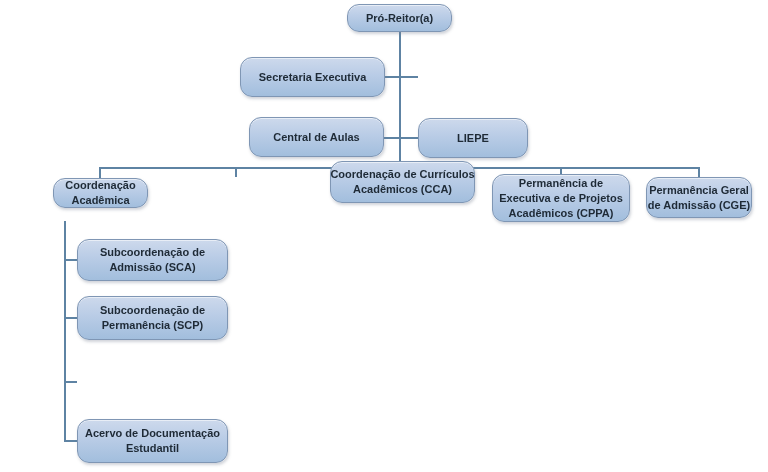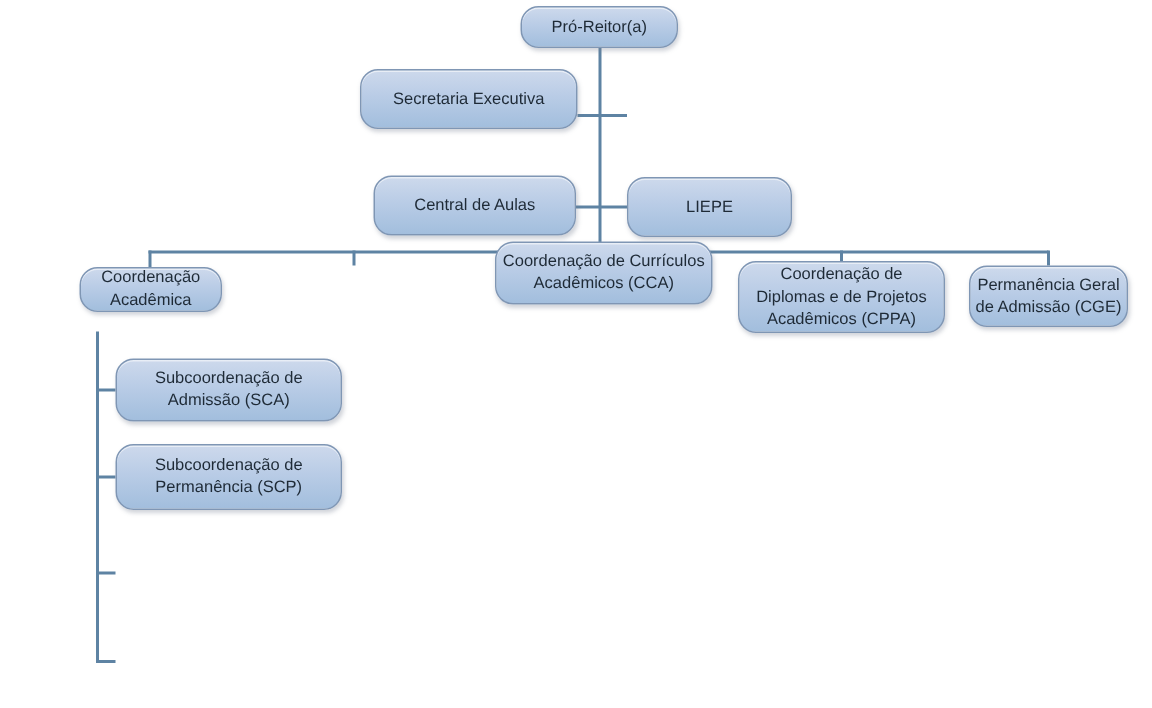--- a/index.html
+++ b/index.html
@@ -6,21 +6,21 @@
   .canvas{
     position:relative;width:768px;height:472px;background:#ffffff;overflow:hidden;
     font-family:"Liberation Sans", sans-serif;
   }
   .node{
     position:absolute;box-sizing:border-box;
     background:linear-gradient(180deg,#cdd9ec 0%,#b9cce6 45%,#a2bedd 100%);
     border:1px solid #7f96b4;border-radius:12px;
     box-shadow:1px 2px 3px rgba(120,130,145,.35), inset 0 1px 0 rgba(255,255,255,.55);
     display:flex;flex-direction:column;align-items:center;justify-content:center;
-    color:#1e2a36;font-size:11px;line-height:15px;text-align:center;
+    color:#1e2a36;font-size:11px;line-height:15px;text-align:center;font-weight:bold;
   }
   .l{display:block;white-space:nowrap;}
   .line{position:absolute;background:#5e83a3;}
 </style>
 </head>
 <body>
 
 <div class="canvas">
 
   <div class="line" style="left:399px;top:32px;width:2px;height:145px"></div>
@@ -34,51 +34,55 @@
   <div class="line" style="left:64px;top:221px;width:2px;height:221px"></div>
   <div class="line" style="left:64px;top:259px;width:13px;height:2px"></div>
   <div class="line" style="left:64px;top:317px;width:13px;height:2px"></div>
   <div class="line" style="left:64px;top:381px;width:13px;height:2px"></div>
   <div class="line" style="left:64px;top:440px;width:13px;height:2px"></div>
 
   <div class="node" style="left:347px;top:4px;width:105px;height:28px">
     <span class="l">Pró-Reitor(a)</span>
   </div>
 
-  <div class="node" style="left:240px;top:46px;width:145px;height:40px">
+  <div class="node" style="left:240px;top:57px;width:145px;height:40px">
     <span class="l">Secretaria Executiva</span>
   </div>
 
   <div class="node" style="left:249px;top:117px;width:135px;height:40px">
     <span class="l">Central de Aulas</span>
   </div>
   <div class="node" style="left:418px;top:118px;width:110px;height:40px">
     <span class="l">LIEPE</span>
   </div>
 
   <div class="node" style="left:53px;top:178px;width:95px;height:30px">
     <span class="l">Coordenação</span>
     <span class="l">Acadêmica</span>
   </div>
   <div class="node" style="left:330px;top:161px;width:145px;height:42px">
     <span class="l">Coordenação de Currículos</span>
     <span class="l">Acadêmicos (CCA)</span>
   </div>
   <div class="node" style="left:492px;top:174px;width:138px;height:48px">
-    <span class="l">Coordenação de</span>
-    <span class="l">Diplomas e de Projetos</span>
+    <span class="l">Permanência de</span>
+    <span class="l">Executiva e de Projetos</span>
     <span class="l">Acadêmicos (CPPA)</span>
   </div>
   <div class="node" style="left:646px;top:177px;width:106px;height:41px">
     <span class="l">Permanência Geral</span>
     <span class="l">de Admissão (CGE)</span>
   </div>
 
   <div class="node" style="left:77px;top:239px;width:151px;height:42px">
     <span class="l">Subcoordenação de</span>
     <span class="l">Admissão (SCA)</span>
   </div>
   <div class="node" style="left:77px;top:296px;width:151px;height:44px">
     <span class="l">Subcoordenação de</span>
     <span class="l">Permanência (SCP)</span>
   </div>
+  <div class="node" style="left:77px;top:419px;width:151px;height:44px">
+    <span class="l">Acervo de Documentação</span>
+    <span class="l">Estudantil</span>
+  </div>
 
 </div>
 
 </body></html>

